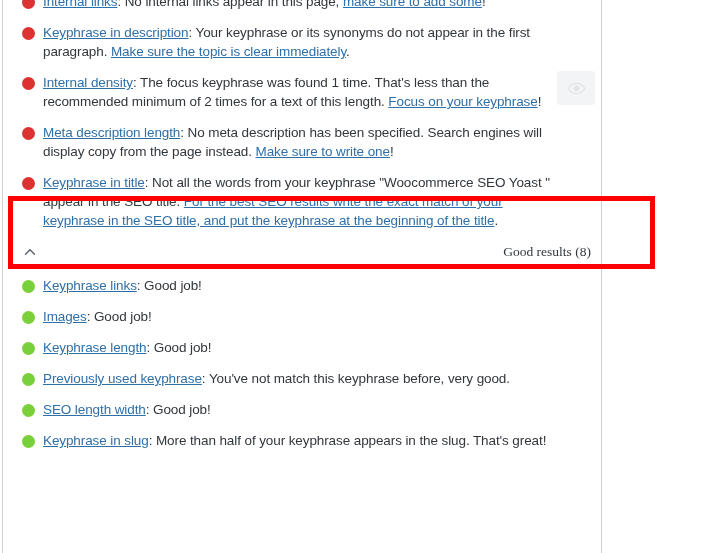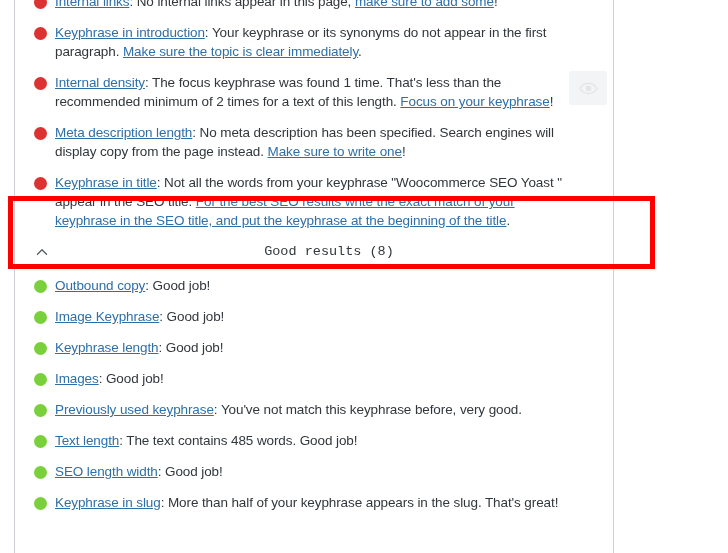--- a/index.html
+++ b/index.html
@@ -13,21 +13,21 @@
     font-family: "Liberation Sans", sans-serif;
     font-size: 13.5px;
     color: #32373c;
     overflow: hidden;
     position: relative;
   }
 
   
   #panel {
     position: absolute;
-    left: 14px;
+    left: 2px;
     top: 0;
     width: 600px;
     height: 553px;
     background: #ffffff;
     border-left: 1px solid #ccd0d4;
     border-right: 1px solid #ccd0d4;
     box-sizing: border-box;
   }
 
   #scroll-area {
@@ -97,24 +97,24 @@
     position: relative;
     padding: 0 10px 0 40px;
     margin: 0 0 14px 0;
     height: 20px;
     line-height: 20px;
     font-size: 13.5px;
     color: #32373c;
     background: none;
     border: none;
     cursor: pointer;
-    text-align: center;
+    text-align: right;
     width: 100%;
     box-sizing: border-box;
-    font-family: Liberation Mono, monospace;
+    font-family: Liberation Serif, serif;
   }
   .section-header .chevron {
     position: absolute;
     left: 20px;
     top: 3px;
     width: 14px;
     height: 14px;
     display: block;
   }
   .section-header .count { color: #32373c; }
@@ -132,21 +132,21 @@
     z-index: 20;
   }
 </style>
 </head>
 <body>
 
 <div id="panel">
   <div id="scroll-area">
     <ul class="assessment-list" id="problems-list" style="margin-top: -8px;">
         <li class="assessment-item"><span class="bullet bad" style="background: rgb(220, 50, 50);"></span><a href="#">Internal links</a><span>: No internal links appear in this page, </span><a href="#">make sure to add some</a><span>!</span></li>
-        <li class="assessment-item"><span class="bullet bad" style="background: rgb(220, 50, 50);"></span><a href="#">Keyphrase in introduction</a><span>: Your keyphrase or its synonyms do not appear in the first paragraph. </span><a href="#">Make sure the topic is clear immediately</a><span>.</span></li>
+        <li class="assessment-item"><span class="bullet bad" style="background: rgb(220, 50, 50);"></span><a href="#">Keyphrase in description</a><span>: Your keyphrase or its synonyms do not appear in the first paragraph. </span><a href="#">Make sure the topic is clear immediately</a><span>.</span></li>
         <li class="assessment-item"><span class="bullet bad" style="background: rgb(220, 50, 50);"></span><a href="#">Internal density</a><span>: The focus keyphrase was found 1 time. That's less than the recommended minimum of 2 times for a text of this length. </span><a href="#">Focus on your keyphrase</a><span>!</span><button class="eye-button">
             <span>
               <svg width="19" height="19" viewBox="0 0 20 20" aria-hidden="true">
                 <path d="M10 4.6C5.6 4.6 2.2 8.1 1 10c1.2 1.9 4.6 5.4 9 5.4s7.8-3.5 9-5.4C17.8 8.1 14.4 4.6 10 4.6z" fill="none" stroke="#e4e4e4" stroke-width="1.4"></path>
                 <circle cx="10" cy="10" r="2.9" fill="#e4e4e4"></circle>
               </svg>
             </span>
           </button></li>
         <li class="assessment-item"><span class="bullet bad" style="background: rgb(220, 50, 50);"></span><a href="#">Meta description length</a><span>: No meta description has been specified. Search engines will display copy from the page instead. </span><a href="#">Make sure to write one</a><span>!</span></li>
         <li class="assessment-item"><span class="bullet bad" style="background: rgb(220, 50, 50);"></span><a href="#">Keyphrase in title</a><span>: Not all the words from your keyphrase "Woocommerce SEO Yoast " appear in the SEO title. </span><a href="#">For the best SEO results write the exact match of your keyphrase in the SEO title, and put the keyphrase at the beginning of the title</a><span>.</span></li>
@@ -155,25 +155,23 @@
     <button class="section-header">
       <span class="chevron">
         <svg width="14" height="14" viewBox="0 0 14 14" aria-hidden="true">
           <path d="M2.5 9.2 L7 4.7 L11.5 9.2" fill="none" stroke="#555d66" stroke-width="1.3" stroke-linecap="round" stroke-linejoin="round"></path>
         </svg>
       </span>
       <span>Good results</span><span> </span><span class="count">(8)</span>
     </button>
 
     <ul class="assessment-list" id="good-list">
-        <li class="assessment-item"><span class="bullet good" style="background: rgb(122, 208, 58);"></span><a href="#">Outbound copy</a><span>: Good job!</span></li>
-        <li class="assessment-item"><span class="bullet good" style="background: rgb(122, 208, 58);"></span><a href="#">Image Keyphrase</a><span>: Good job!</span></li>
+        <li class="assessment-item"><span class="bullet good" style="background: rgb(122, 208, 58);"></span><a href="#">Keyphrase links</a><span>: Good job!</span></li>
+        <li class="assessment-item"><span class="bullet good" style="background: rgb(122, 208, 58);"></span><a href="#">Images</a><span>: Good job!</span></li>
         <li class="assessment-item"><span class="bullet good" style="background: rgb(122, 208, 58);"></span><a href="#">Keyphrase length</a><span>: Good job!</span></li>
-        <li class="assessment-item"><span class="bullet good" style="background: rgb(122, 208, 58);"></span><a href="#">Images</a><span>: Good job!</span></li>
         <li class="assessment-item"><span class="bullet good" style="background: rgb(122, 208, 58);"></span><a href="#">Previously used keyphrase</a><span>: You've not match this keyphrase before, very good.</span></li>
-        <li class="assessment-item"><span class="bullet good" style="background: rgb(122, 208, 58);"></span><a href="#">Text length</a><span>: The text contains 485 words. Good job!</span></li>
         <li class="assessment-item"><span class="bullet good" style="background: rgb(122, 208, 58);"></span><a href="#">SEO length width</a><span>: Good job!</span></li>
         <li class="assessment-item"><span class="bullet good" style="background: rgb(122, 208, 58);"></span><a href="#">Keyphrase in slug</a><span>: More than half of your keyphrase appears in the slug. That's great!</span></li>
       </ul>
   </div>
 </div>
 
 <div id="highlight-box"></div>
 
 </body></html>

